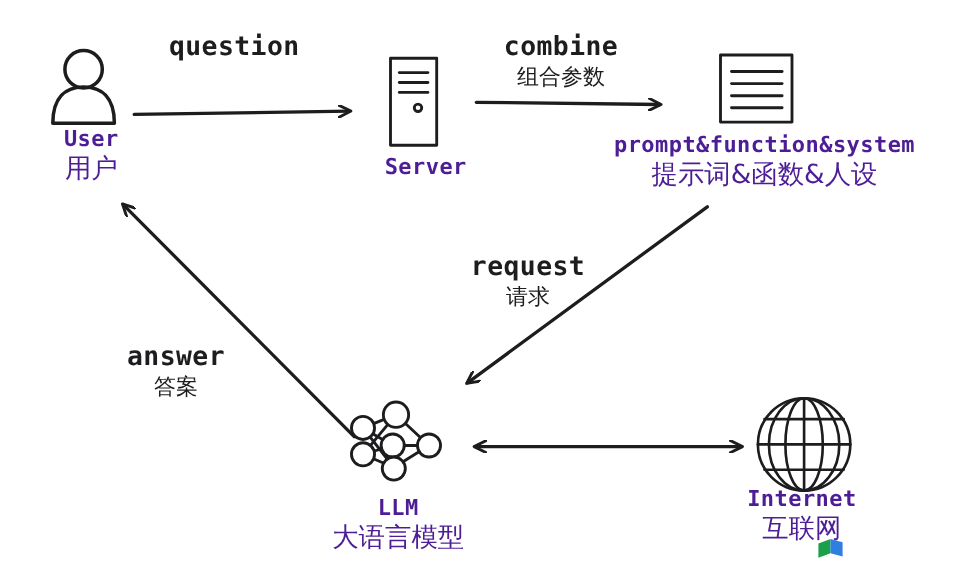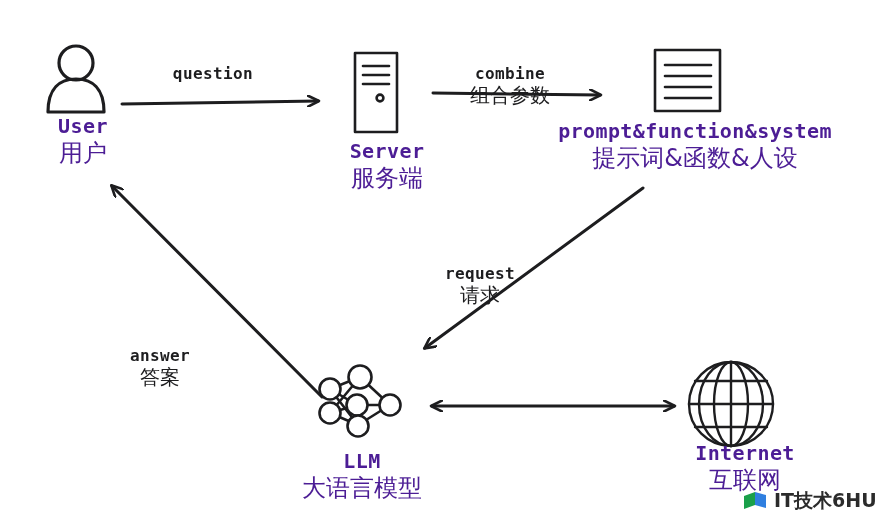--- a/index.html
+++ b/index.html
@@ -46,30 +46,30 @@
     font-weight: 500;
     display: block;
   }
   .edge-label {
     position: absolute;
     text-align: center;
     color: #1d1d1f;
     line-height: 1.2;
     white-space: nowrap;
   }
-  .edge-label .lbl-en { font-size: 16px; margin-top: 36px; }
+  .edge-label .lbl-en { font-size: 24px; }
   .edge-label .lbl-cn { font-size: 20px; }
 
   
   #lbl-user      { left: 18px;  top: 115px; width: 130px; }
   #lbl-server    { left: 312px; top: 140px; width: 150px; }
   #lbl-prompt    { left: 530px; top: 120px; width: 330px; }
   #lbl-prompt .lbl-en { font-size: 20px; }
   #lbl-llm       { left: 282px; top: 450px; width: 160px; }
-  #lbl-internet  { left: 655px; top: 442px; width: 180px; }
+  #lbl-internet  { left: 639px; top: 442px; width: 180px; }
 
   #lbl-question  { left: 138px; top: 28px;  width: 150px; }
   #lbl-combine   { left: 430px; top: 28px;  width: 160px; text-align: center; }
   #lbl-request   { left: 400px; top: 228px; width: 160px; }
   #lbl-answer    { left: 85px;  top: 310px; width: 150px; }
   #lbl-funccall  { left: 452px; top: 424px; width: 230px; }
 
   
   #watermark {
     position: absolute;
@@ -161,21 +161,20 @@
     </g>
   </svg>
 
   <div class="node-label" id="lbl-user">
     <span class="lbl-en">User</span>
     <span class="lbl-cn">用户</span>
   </div>
 
   <div class="node-label" id="lbl-server">
     <span class="lbl-en">Server</span>
-    <span class="lbl-cn">服务端</span>
   </div>
 
   <div class="node-label" id="lbl-llm">
     <span class="lbl-en">LLM</span>
     <span class="lbl-cn">大语言模型</span>
   </div>
 
   <div class="node-label" id="lbl-prompt">
     <span class="lbl-en">prompt&amp;function&amp;system</span>
     <span class="lbl-cn">提示词&amp;函数&amp;人设</span>
@@ -204,16 +203,15 @@
     <span class="lbl-en">request</span>
     <span class="lbl-cn">请求</span>
   </div>
 
 
   <div id="watermark">
     <svg class="wm-icon" width="26" height="22" viewBox="0 0 26 22">
       <path d="M1,6 L12,2 L12,15 L1,19 Z" fill="#1aa04a"></path>
       <path d="M12,2 L23,5 L23,18 L12,15 Z" fill="#2f7fe0"></path>
     </svg>
-    <span class="wm-text">IT技术6HU</span>
   </div>
 
 </div>
 
 </body></html>

